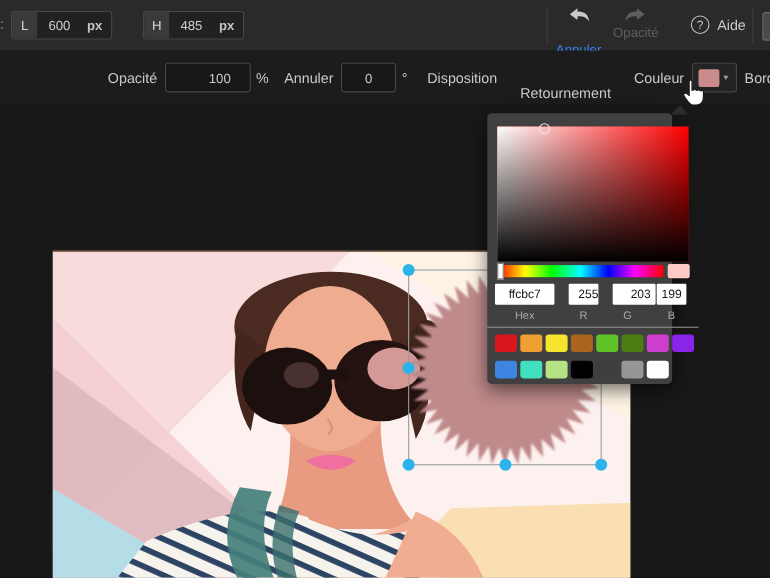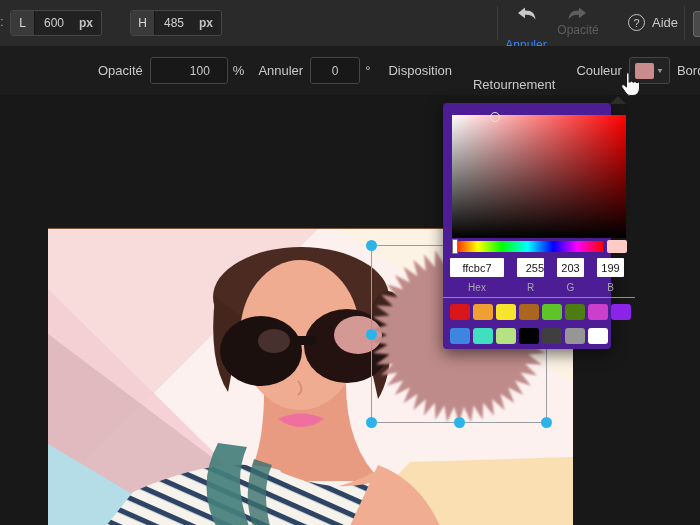--- a/index.html
+++ b/index.html
@@ -50,39 +50,39 @@
           border-top:1px solid #7d5438;box-sizing:content-box;}
   .canvas svg{display:block;}
   
   .sel{position:absolute;left:371px;top:245px;width:176px;height:178px;
        border:1px solid #989da2;z-index:3;box-sizing:border-box;}
   .hnd{position:absolute;width:11px;height:11px;border-radius:50%;background:#2bb3ea;}
   .h-tl{left:-6px;top:-6px;} .h-tc{left:82px;top:-6px;} .h-tr{right:-6px;top:-6px;}
   .h-ml{left:-6px;top:83px;} .h-mr{right:-6px;top:83px;}
   .h-bl{left:-6px;bottom:-6px;} .h-bc{left:82px;bottom:-6px;} .h-br{right:-6px;bottom:-6px;}
   
-  .panel{position:absolute;left:443px;top:103px;width:168px;height:246px;background:#4c1d95;
+  .panel{position:absolute;left:443px;top:103px;width:168px;height:246px;background:#404040;
          border-radius:4px;z-index:10;box-shadow:0 5px 16px rgba(0,0,0,.55);}
   .panel-notch{position:absolute;left:167px;top:-7px;width:0;height:0;
                border-left:8px solid transparent;border-right:8px solid transparent;
                border-bottom:8px solid #2d2d2d;}
   .sv-box{position:absolute;left:9px;top:12px;width:174px;height:123px;cursor:crosshair;
           background:linear-gradient(to bottom,rgba(0,0,0,0),#000 100%),
                      linear-gradient(to right,#fff,rgba(255,255,255,0)),#ff0000;}
   .sv-cursor{position:absolute;left:38px;top:-3px;width:8px;height:8px;border:1.5px solid #e8e8e8;
              border-radius:50%;}
   .hue-bar{position:absolute;left:9px;top:138px;width:151px;height:11px;cursor:pointer;
            background:linear-gradient(to right,#f00 0%,#ff0 17%,#0f0 33%,#0ff 50%,#00f 67%,#f0f 83%,#f00 100%);}
   .hue-cursor{position:absolute;left:0px;top:-2px;width:4px;height:13px;background:#fff;
               border:1px solid #777;}
   .cur-swatch{position:absolute;left:164px;top:137px;width:20px;height:13px;border-radius:2px;}
   .cp-input{position:absolute;top:155px;height:19px;background:#fff;border:none;border-radius:1px;
             color:#161616;font-size:11px;text-align:center;outline:none;font-family:inherit;padding:0;}
   .cp-hex{left:7px;width:54px;} .cp-r{left:74px;width:27px;text-align:right;}
-  .cp-g{left:114px;width:27px;} .cp-b{left:154px;width:27px;}
+  .cp-g{left:114px;width:27px;padding-left:12px;} .cp-b{left:154px;width:27px;}
   .cp-lab{position:absolute;top:179px;color:#a8a8a8;font-size:10px;text-align:center;}
   .l-hex{left:7px;width:54px;} .l-r{left:74px;width:27px;} .l-g{left:114px;width:27px;} .l-b{left:154px;width:27px;}
   .cp-divider{position:absolute;left:0;top:194px;width:192px;height:1px;background:#8d8d8d;}
   .preset-row{position:absolute;left:7px;display:grid;grid-template-columns:repeat(8,20px);
               column-gap:3px;}
   .row1{top:201px;} .row2{top:225px;}
   .preset{width:20px;height:16px;border-radius:3px;cursor:pointer;}
   
   .cursor{position:absolute;left:618px;top:71px;z-index:30;pointer-events:none;}
 </style>

